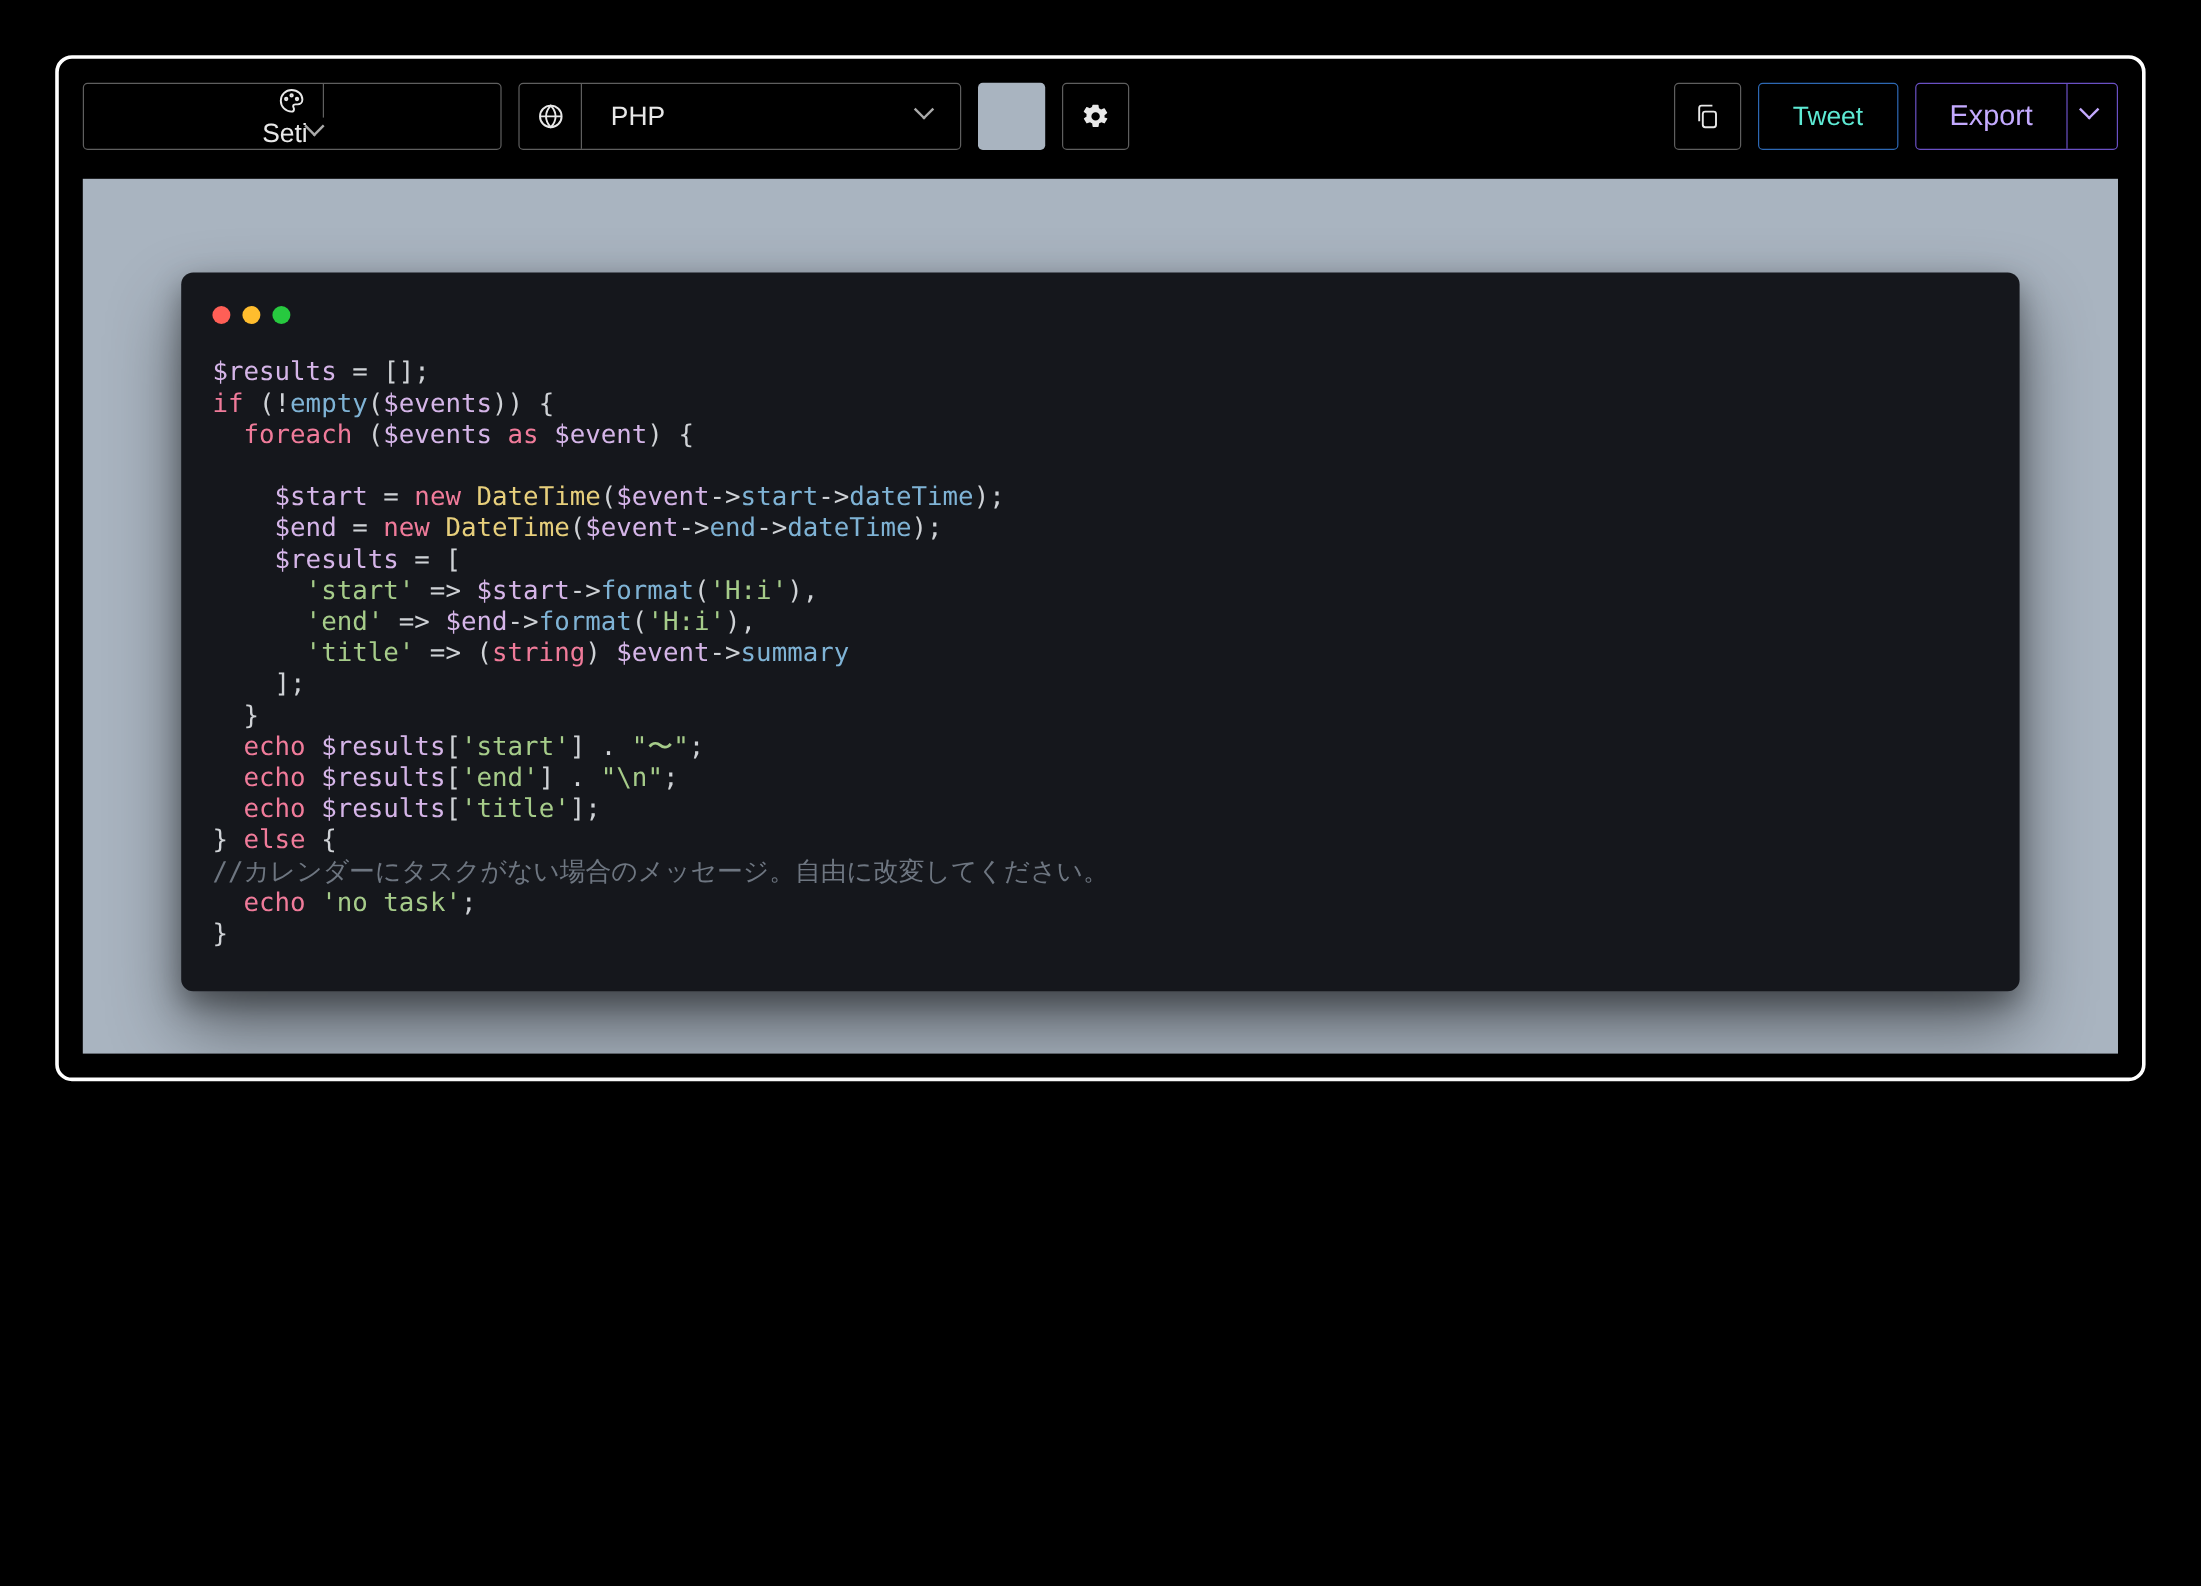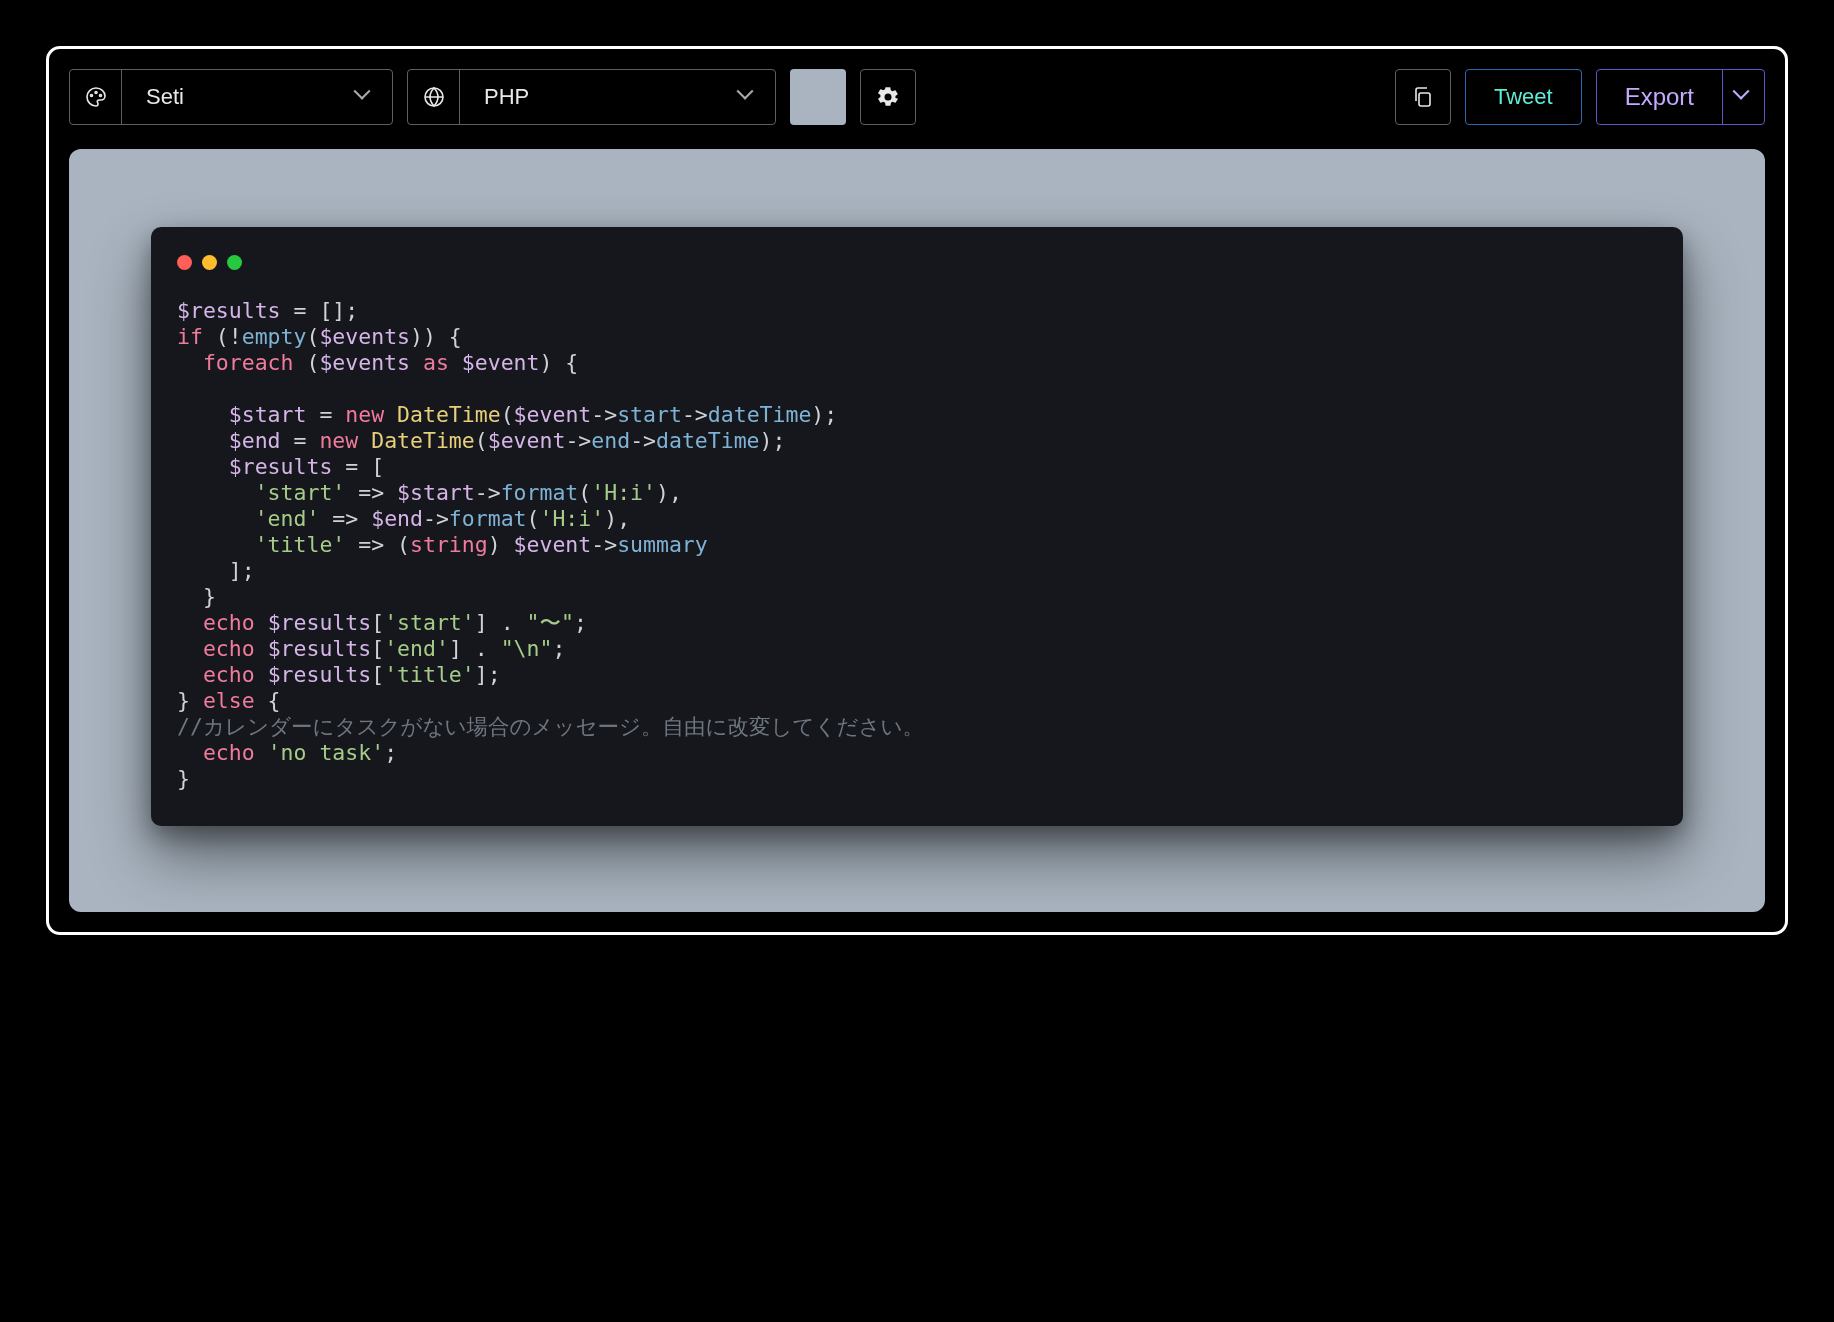--- a/index.html
+++ b/index.html
@@ -40,21 +40,21 @@
     flex: 1;
     display: flex;
     align-items: center;
     justify-content: space-between;
     padding: 0 18px 0 24px;
     color: #e8e8e8;
     font-size: 22px;
     cursor: pointer;
     height: 100%;
   }
-  .theme-group { width: 324px; }
+  .theme-group { width: 349px; flex-direction: column; }
   .lang-group  { width: 369px; }
   .color-swatch {
     width: 56px;
     border: none;
     border-radius: 4px;
     background: #a9b4c0;
     height: 56px;
     cursor: pointer;
   }
   .icon-btn {
@@ -87,22 +87,22 @@
     content:"";
     display:block;
     width:10px;height:10px;
     border-right:2px solid #aaa;
     border-bottom:2px solid #aaa;
     transform:rotate(45deg) translate(-2px,-2px);
   }
   .chev.purple::before{border-color:#c4aaff;}
   .canvas {
     background: #a9b4c0;
-    padding: 78px 82px 86px 82px;
-    border-radius: 12px;
+    padding: 78px 82px 52px 82px;
+    border-radius: 0;
   }
   .editor {
     background: #15171c;
     border-radius: 10px;
     box-shadow: 0 30px 60px rgba(0,0,0,.45), 0 10px 24px rgba(0,0,0,.35);
     padding: 28px 26px 34px 26px;
   }
   .traffic { display:flex; gap:10px; margin-bottom: 28px; }
   .dot { width:15px;height:15px;border-radius:50%; }
   .dot.r{background:#ff5f56;} .dot.y{background:#ffbd2e;} .dot.g{background:#27c93f;}

